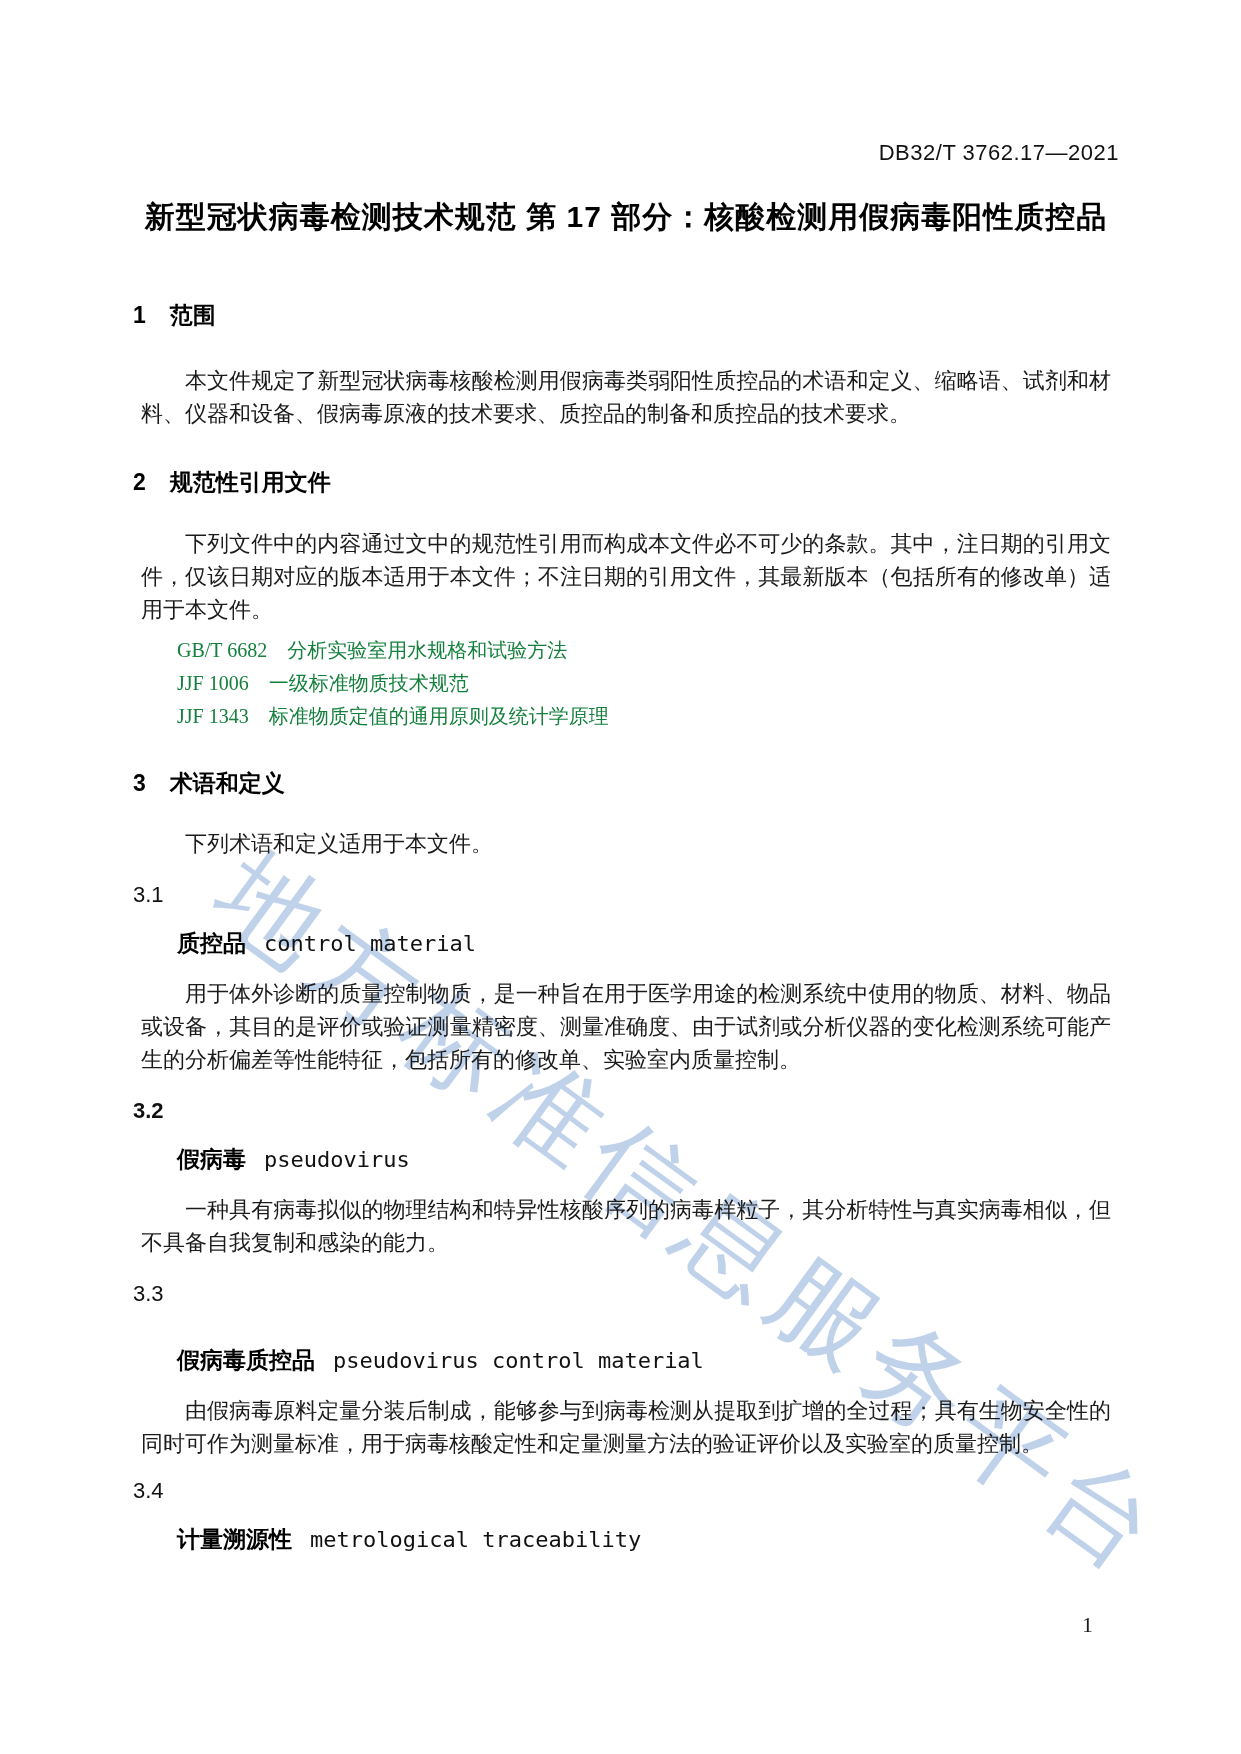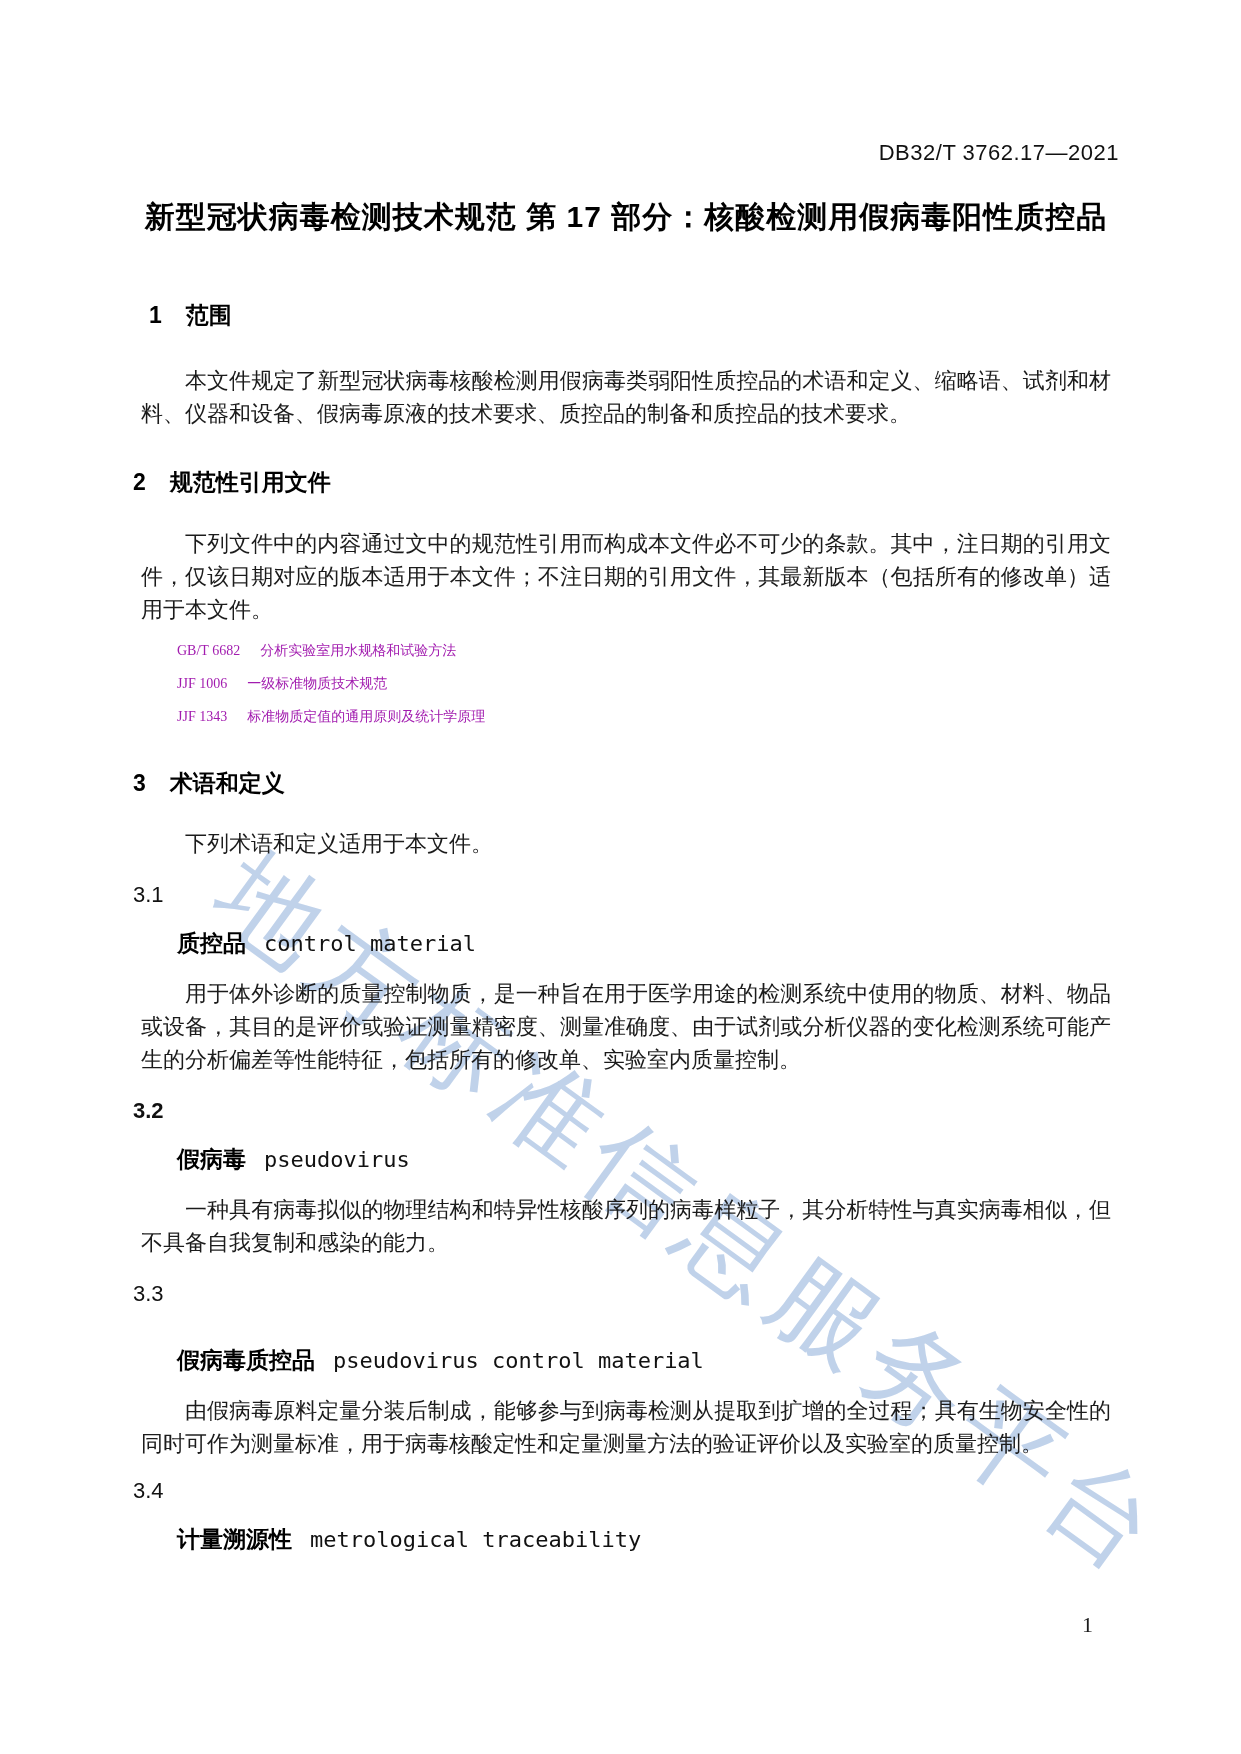--- a/index.html
+++ b/index.html
@@ -60,24 +60,24 @@
   .sec-heading .sec-num{margin-right:24px;font-weight:bold;}
   .para{
     font-size:22px;
     line-height:33px;
     text-align:justify;
     text-indent:44px;
     margin:8px;
     color:#1b1b1b;
   }
   .ref-line{
-    font-size:14px;
+    font-size:20px;
     line-height:33px;
     padding-left:44px;
-    color:#a21caf;
+    color:#15803d;
   }
   .ref-line .ref-code{margin-right:20px;}
   .term-num{
     font-family:"Liberation Sans","DejaVu Sans",sans-serif;
     font-size:22px;
     line-height:30px;
     color:#111;
   }
   .term-line{
     padding-left:44px;
@@ -110,21 +110,21 @@
 <div class="page">
 
   <div class="watermark">地方标准信息服务平台</div>
 
   <div class="content">
 
     <div class="doc-code">DB32/T 3762.17—2021</div>
 
     <div class="doc-title">新型冠状病毒检测技术规范 第 17 部分：核酸检测用假病毒阳性质控品</div>
 
-    <div class="sec-heading" style="margin-top:62px;margin-left:16px;">
+    <div class="sec-heading" style="margin-top:62px;">
       <span class="sec-num">1</span><span>范围</span>
     </div>
     <p class="para" style="margin-top:34px;">本文件规定了新型冠状病毒核酸检测用假病毒类弱阳性质控品的术语和定义、缩略语、试剂和材料、仪器和设备、假病毒原液的技术要求、质控品的制备和质控品的技术要求。</p>
 
     <div class="sec-heading" style="margin-top:37px;">
       <span class="sec-num">2</span><span>规范性引用文件</span>
     </div>
     <p class="para" style="margin-top:30px;">下列文件中的内容通过文中的规范性引用而构成本文件必不可少的条款。其中，注日期的引用文件，仅该日期对应的版本适用于本文件；不注日期的引用文件，其最新版本（包括所有的修改单）适用于本文件。</p>
     <div class="ref-line">
       <span class="ref-code">GB/T 6682</span><span>分析实验室用水规格和试验方法</span>

